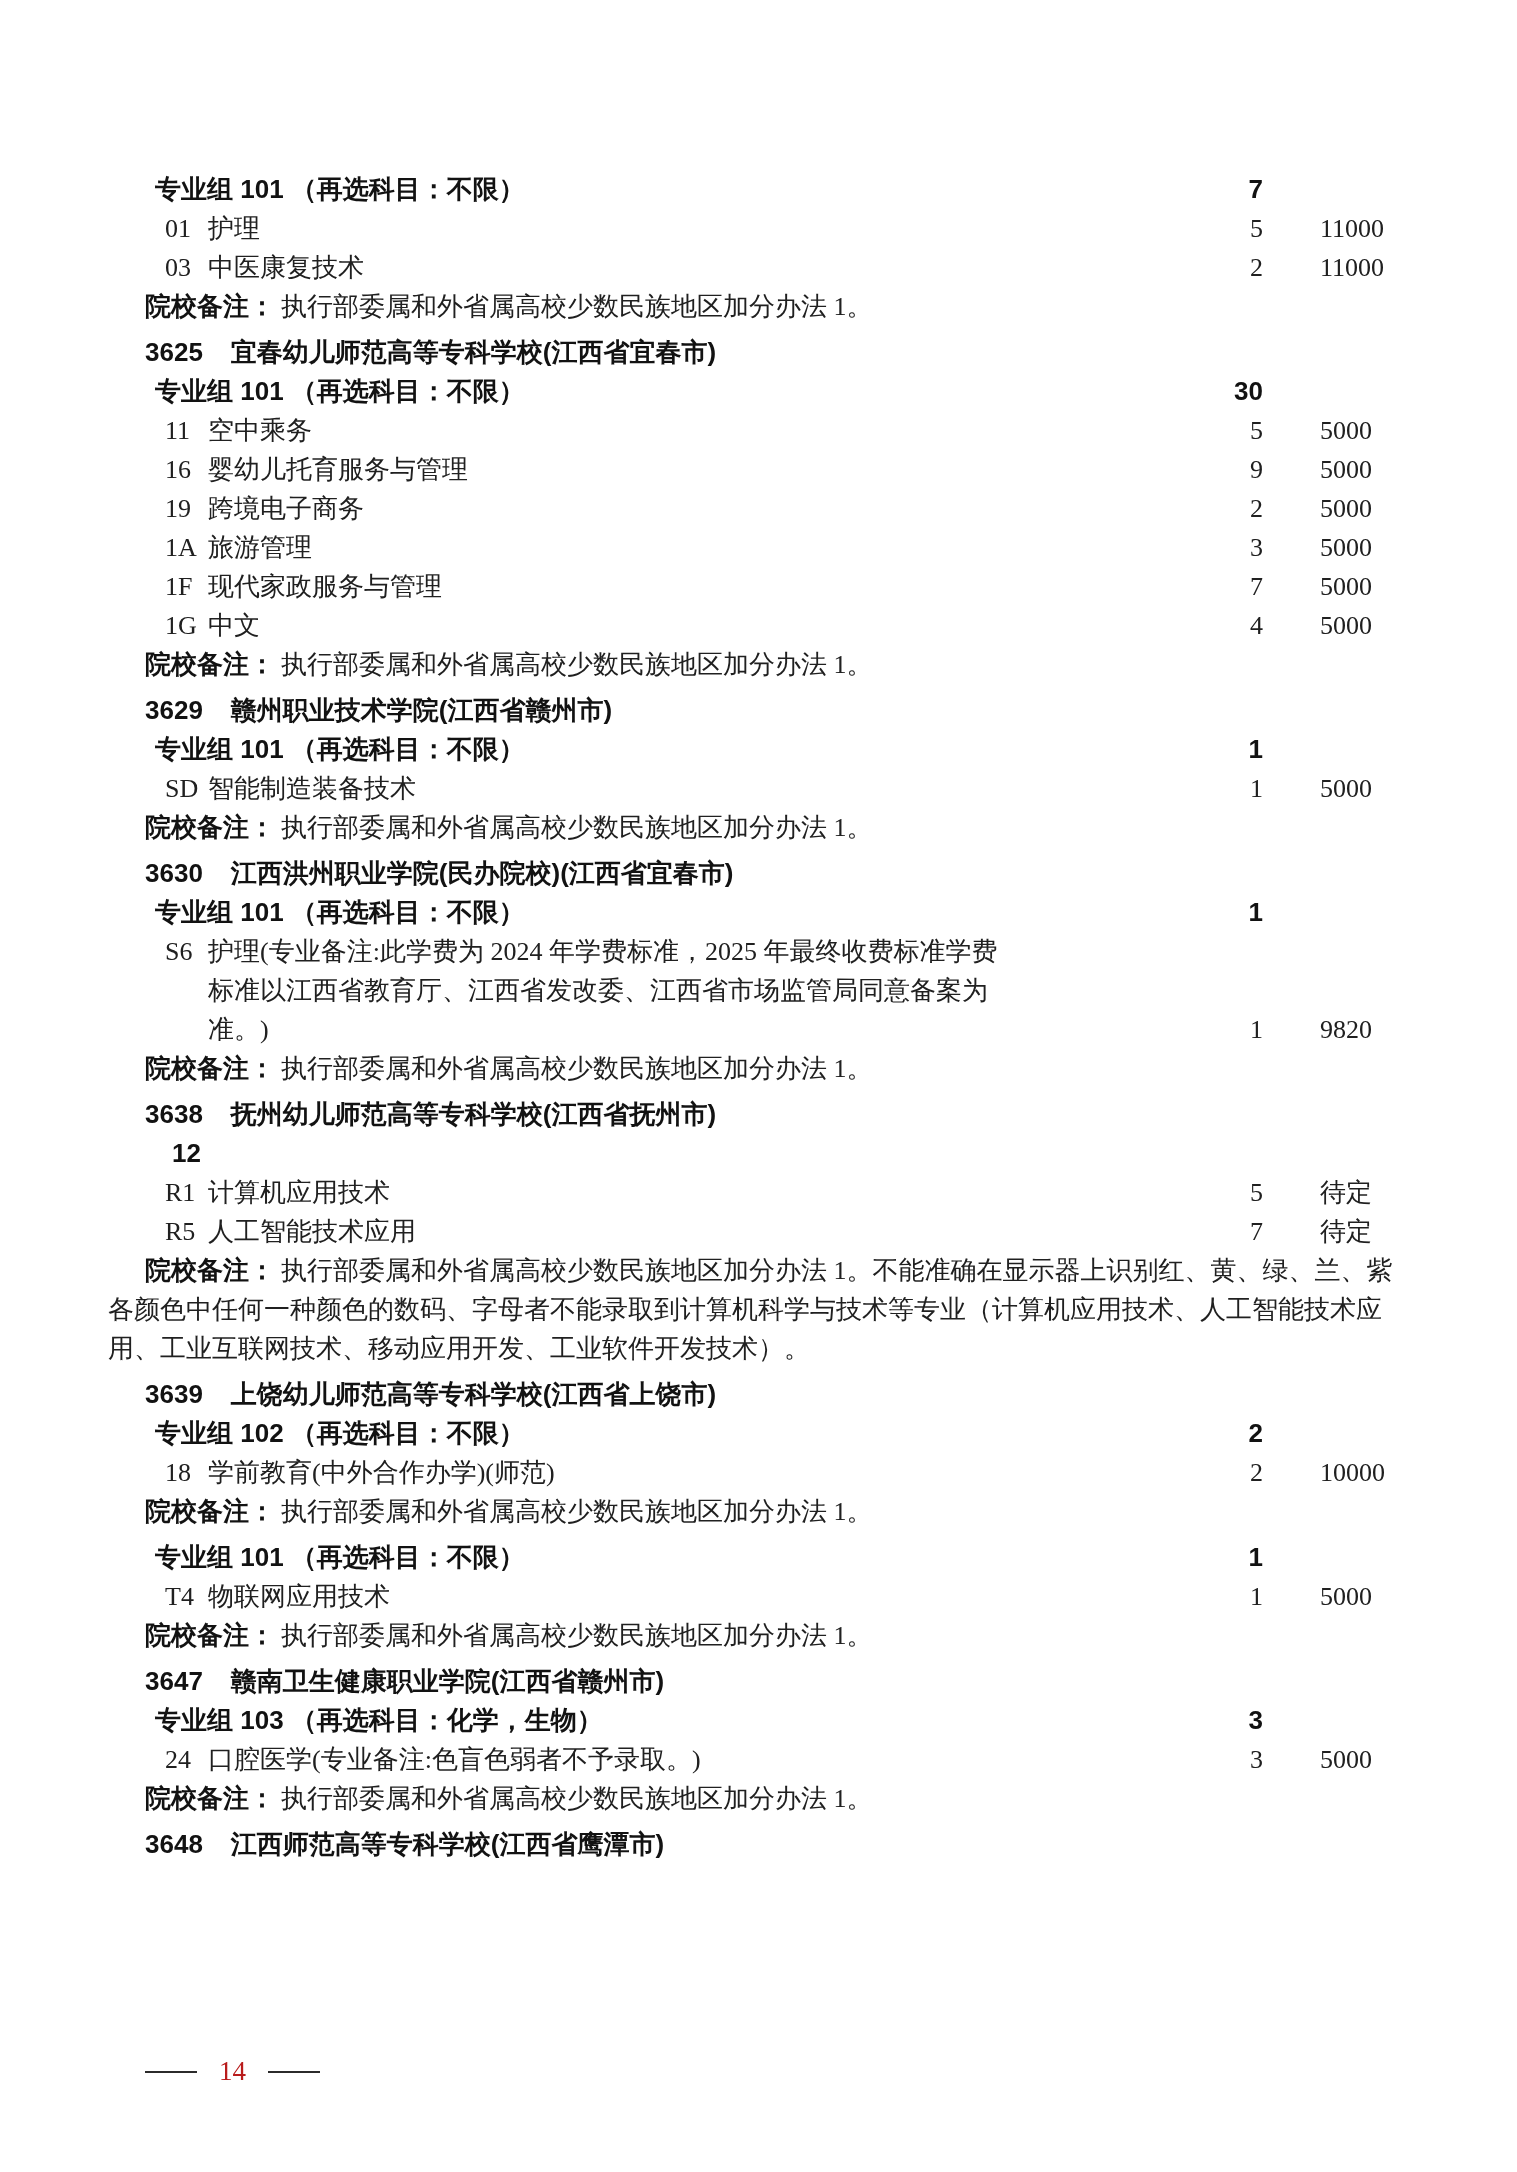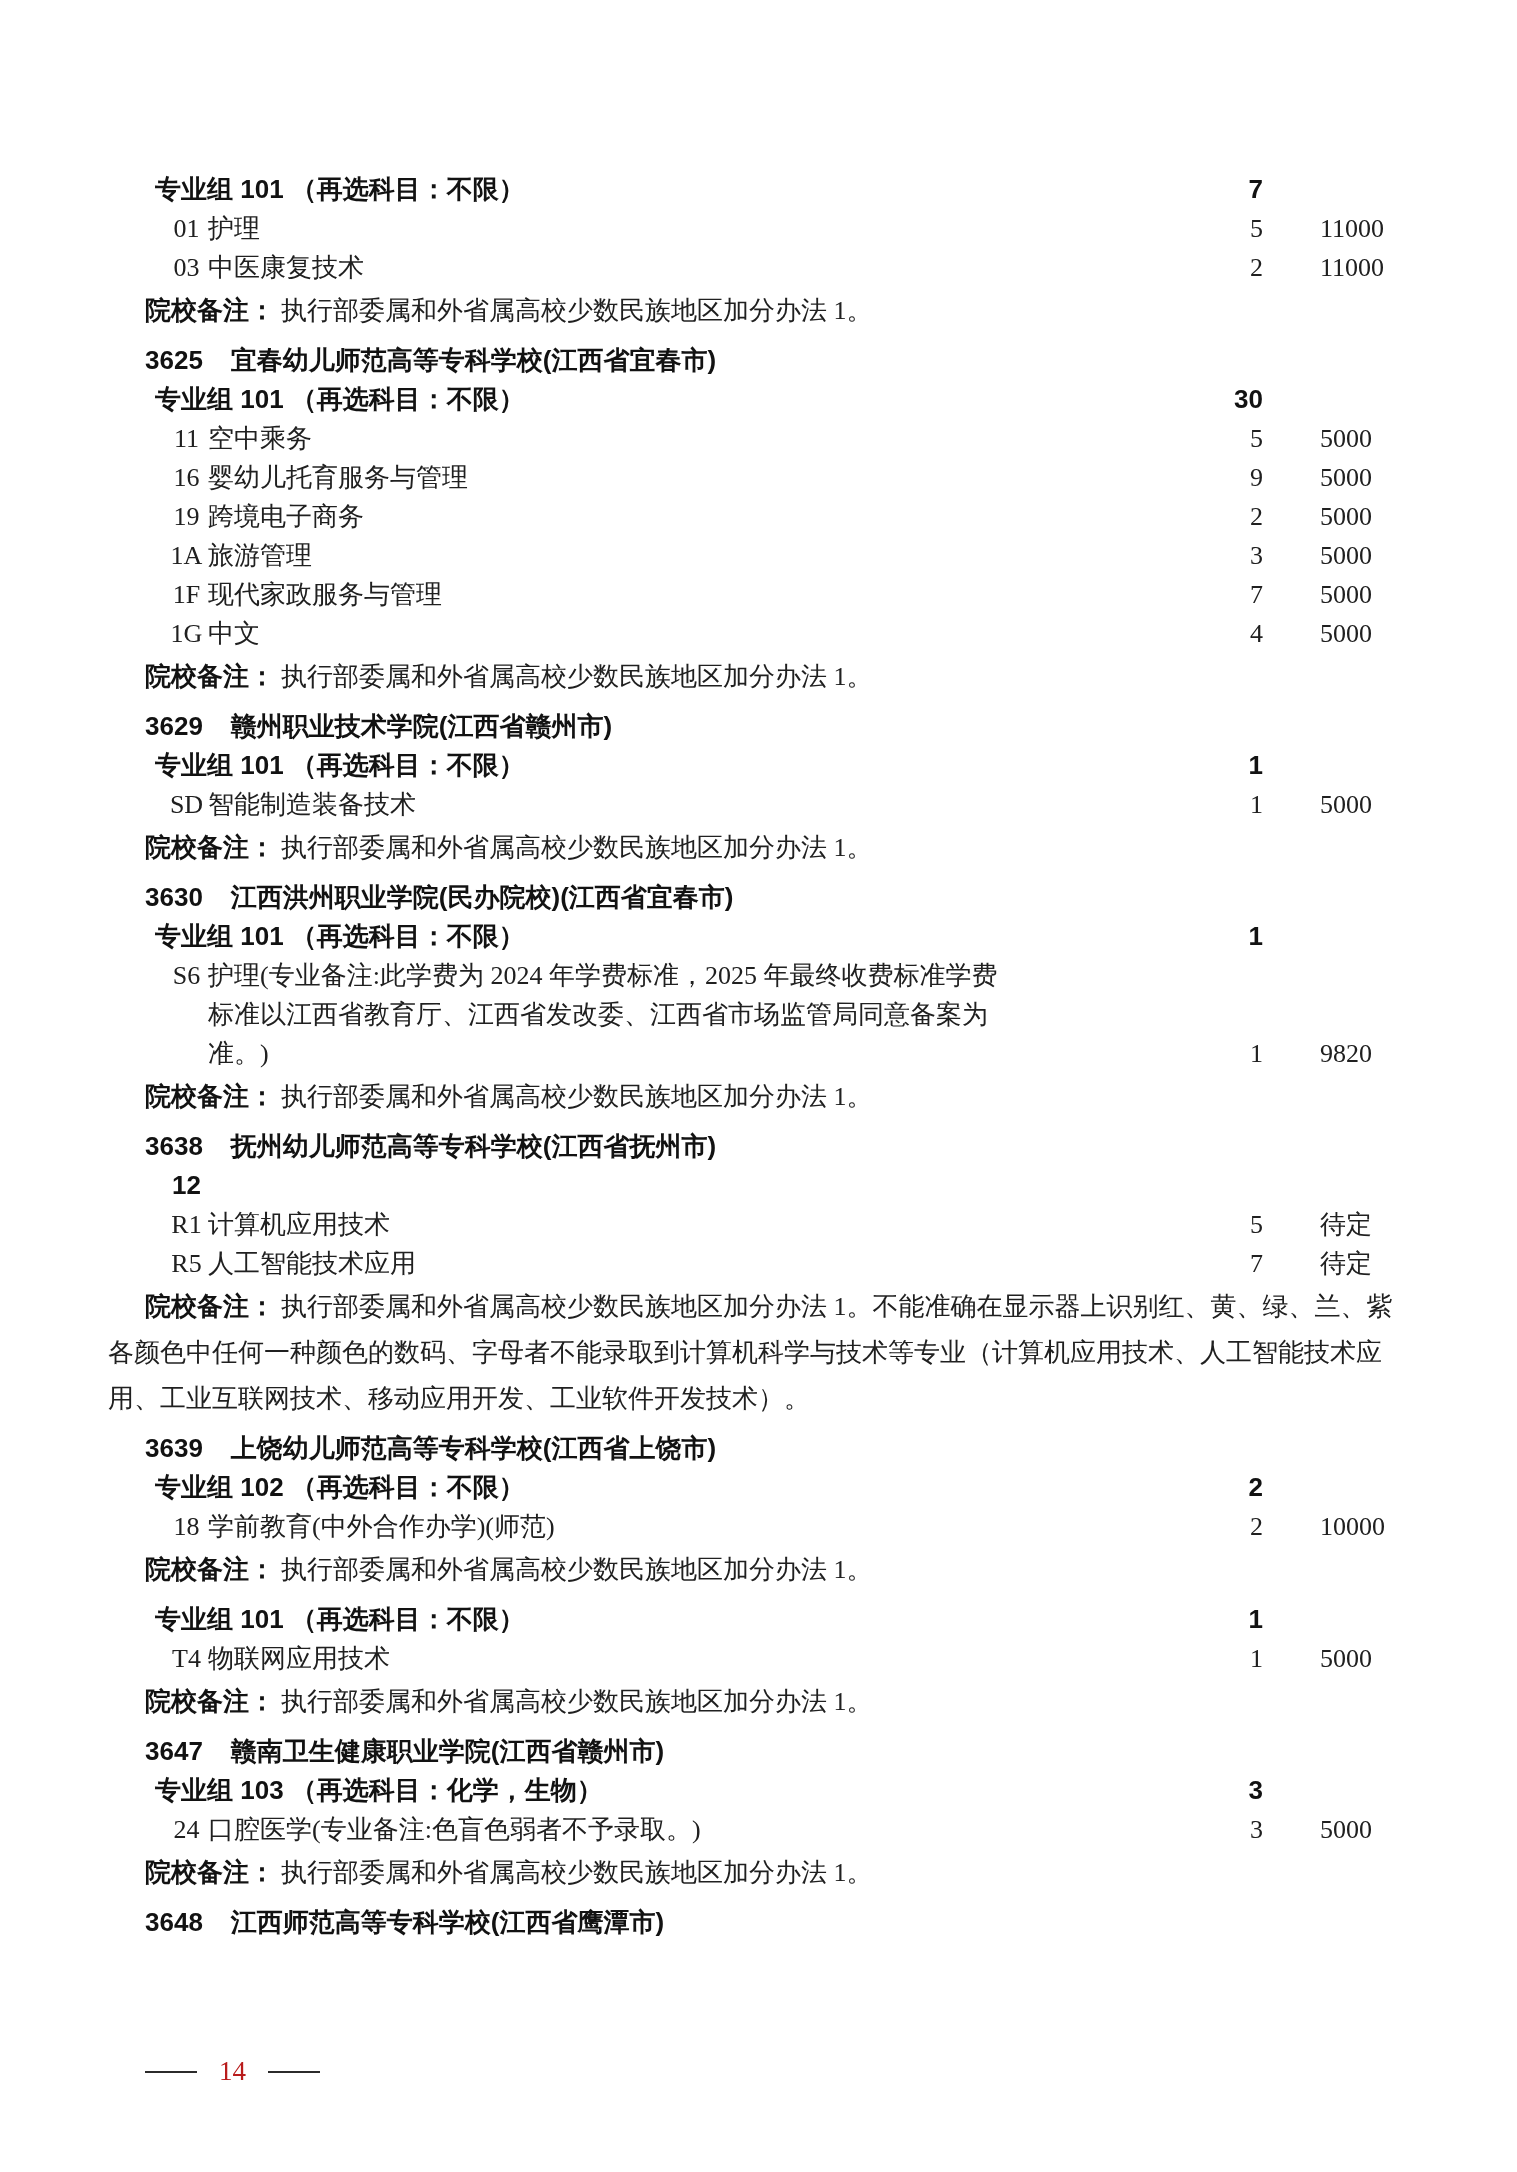--- a/index.html
+++ b/index.html
@@ -27,25 +27,25 @@
   .title-line{ padding-left:37px; }
   .title-line .scode{ margin-right:28px; }
 
   .row{ display:flex; align-items:flex-end; }
   .row .main{ width:1062px; box-sizing:border-box; }
   .group-main{ padding-left:47px; }
   .major-main{ padding-left:57px; }
   .col-count{ width:93px; text-align:right; }
   .col-fee{ width:150px; margin-left:57px; text-align:left; }
 
-  .code{ display:inline-block; width:43px;text-align:center; }
+  .code{ display:inline-block; width:43px; }
   .mlname{ display:inline-block; vertical-align:top; width:962px; }
   .mlname .nline{ display:block; }
 
-  .remark{ width:1292px; text-indent:37px; line-height:46px; }
+  .remark{ width:1292px; text-indent:37px; line-height:39px; }
   .remark .rlabel{ margin-right:6px; }
 
   .footer{
     position:absolute; left:145px; top:2052px;
     height:39px; display:flex; align-items:center;
   }
   .footer .dash{ width:52px; height:2px; background:#2b2b2b; }
   .footer .pnum{ margin:0 22px; font-size:27px; color:#b91c1c; }
 </style>
 </head>

